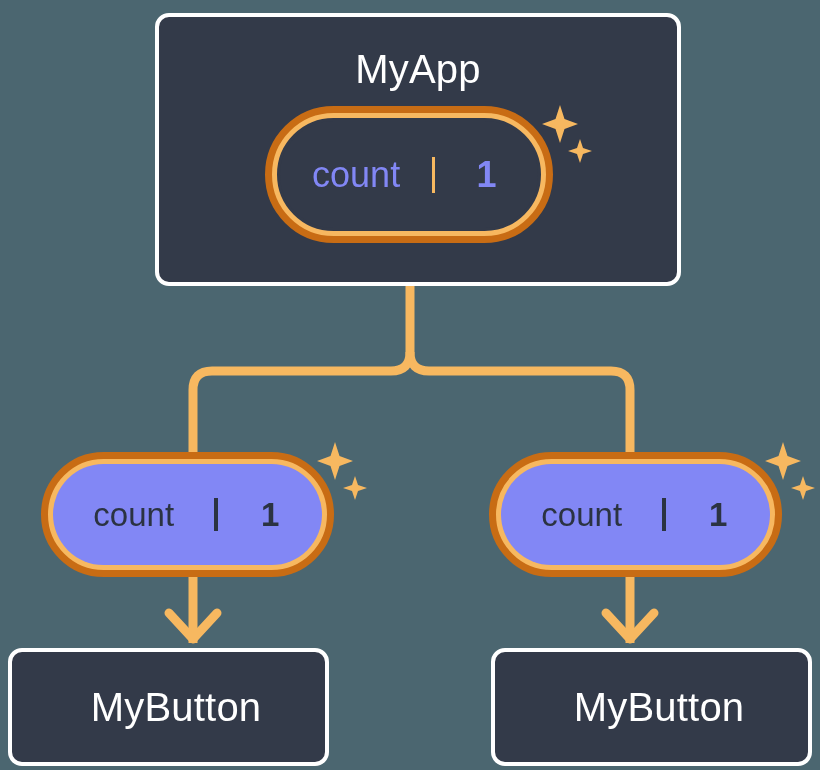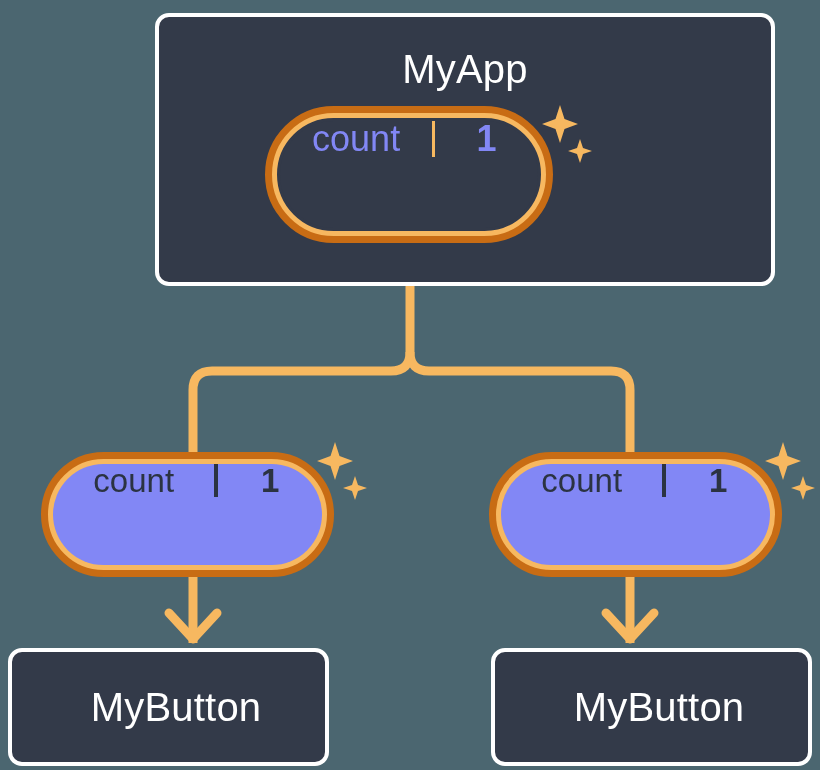--- a/index.html
+++ b/index.html
@@ -40,21 +40,21 @@
     font-size: 40px;
     font-weight: 400;
     letter-spacing: 0.2px;
     line-height: 1;
     white-space: nowrap;
   }
 
   #node-myapp {
     left: 155px;
     top: 13px;
-    width: 620px;
+    width: 526px;
     height: 273px;
     padding-top: 32px;
   }
 
   .btn-card {
     justify-content: center;
     padding-left: 15px;
   }
   #node-mybutton-left {
     left: 8px;
@@ -77,21 +77,21 @@
     border-radius: 999px;
     padding: 5px;
     background: #f7b860;
   }
   .pill-inner {
     box-sizing: border-box;
     width: 100%;
     height: 100%;
     border-radius: 999px;
     display: flex;
-    align-items: flex-start;
+    align-items: center;
     overflow: hidden;
   }
   .pill-key, .pill-val {
     display: flex;
     align-items: center;
     justify-content: center;
     line-height: 1;
     white-space: nowrap;
   }
 

